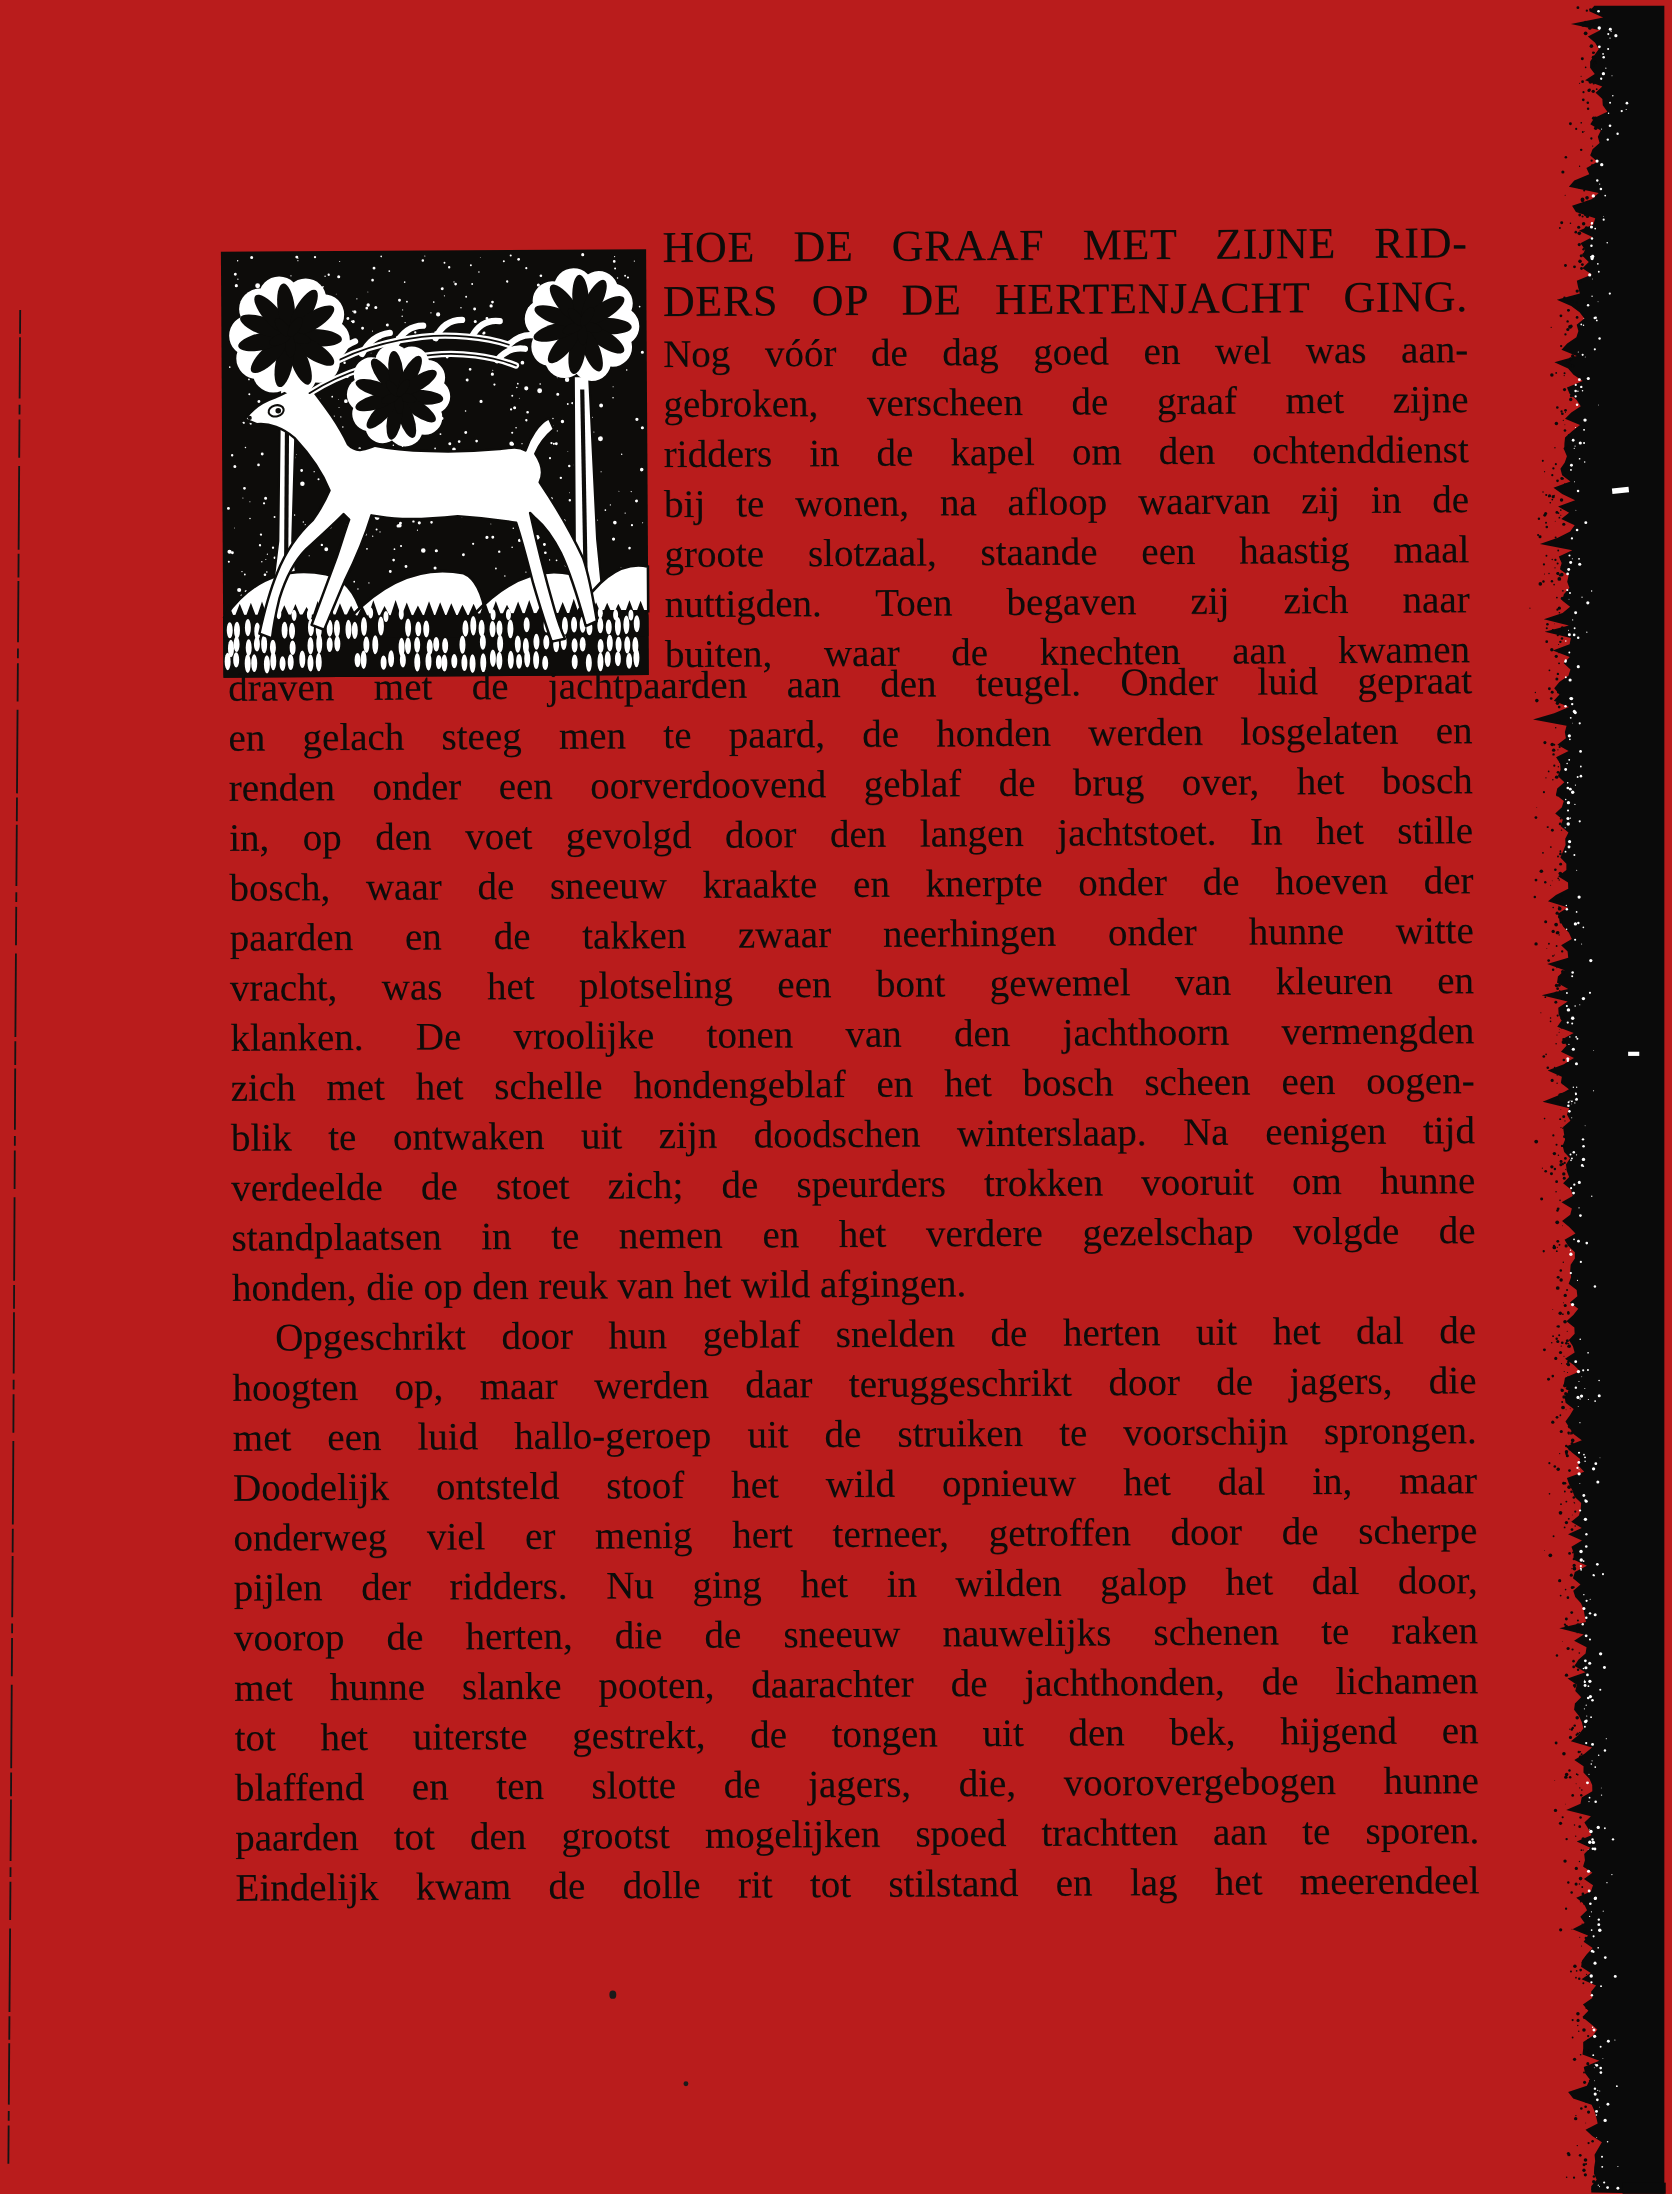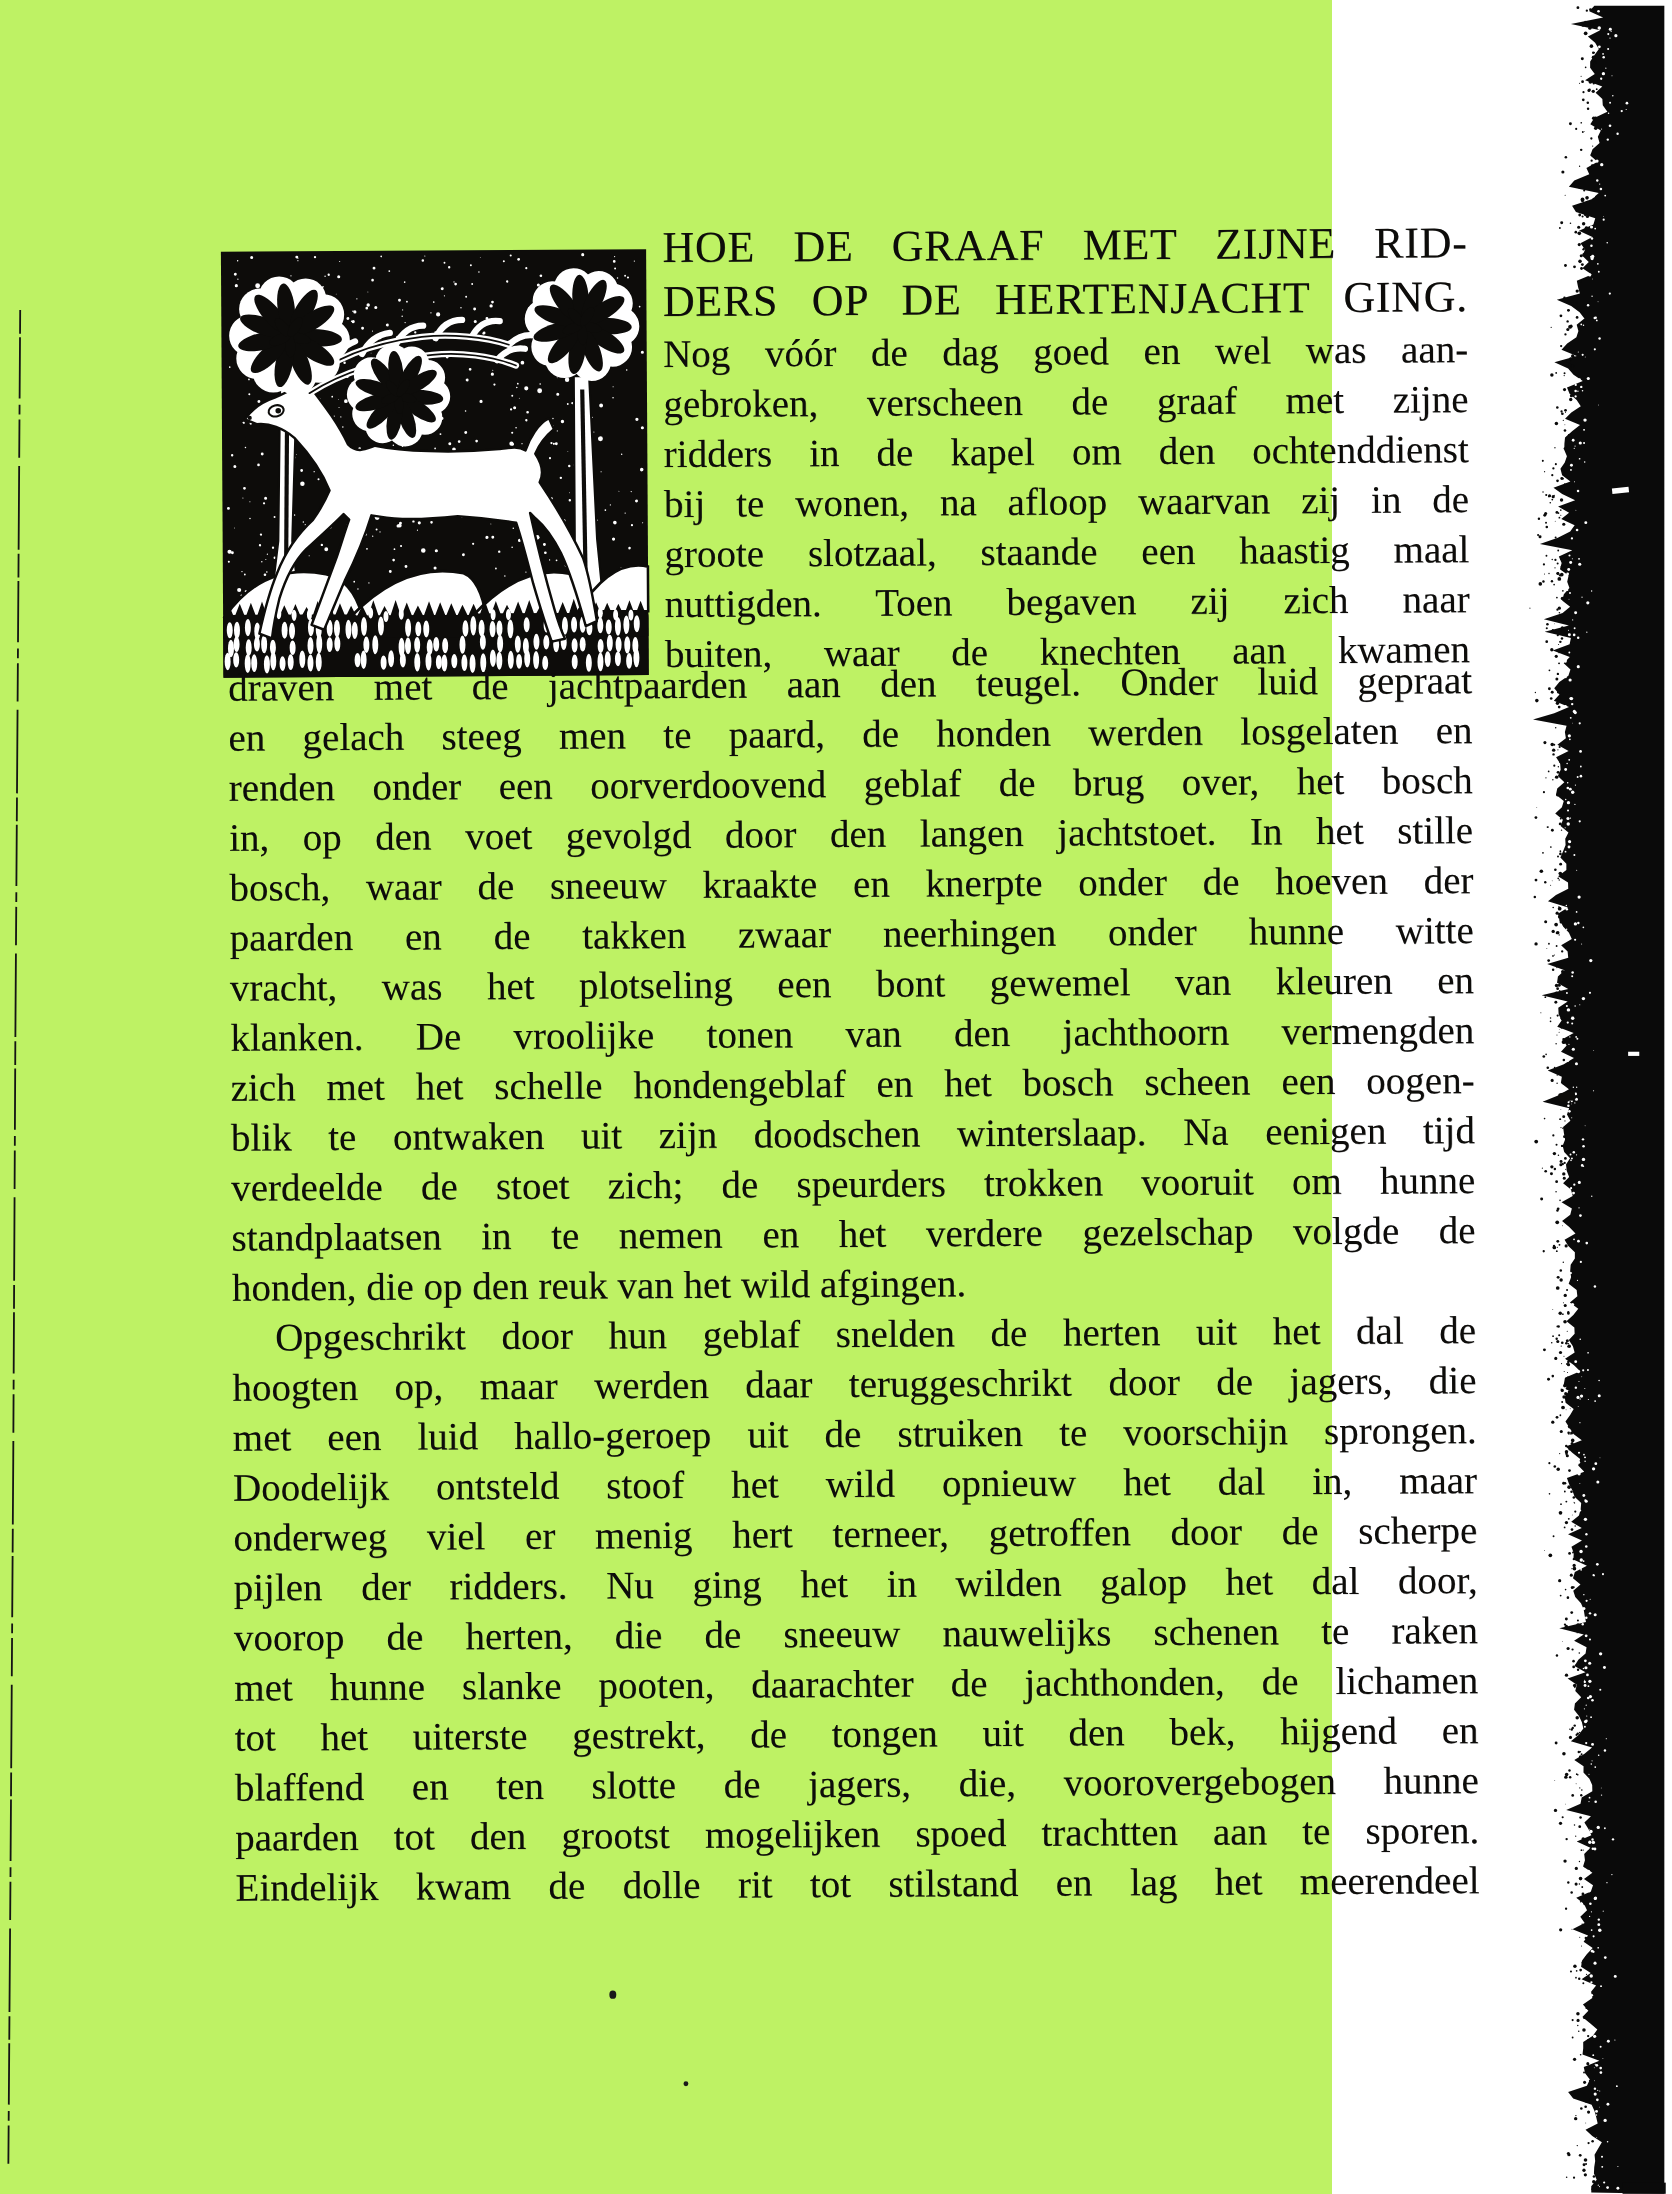--- a/index.html
+++ b/index.html
@@ -1,16 +1,16 @@
 <!DOCTYPE html>
 <html style="font-size:11px"><head>
 <meta charset="utf-8">
 <style>
   html,body{margin:0;padding:0;background:#ffffff;width:1672px;height:2194px;overflow:hidden;}
-  #page{position:relative;width:1332px;height:2194px;background:#bef264;}
+  #page{position:relative;width:1672px;height:2194px;background:#b91c1c;}
   #content{position:absolute;left:0;top:0;width:1672px;height:2194px;transform:rotate(-0.35deg);transform-origin:50% 45%;}
   .serif{font-family:"Liberation Serif","DejaVu Serif",serif;color:#0d0c0a;}
   #col{position:absolute;left:667px;top:220px;width:805px;}
   #main{position:absolute;left:230px;top:659px;width:1244px;}
   .tline{font-family:"Liberation Serif","DejaVu Serif",serif;color:#0d0c0a;
          font-size:44px;line-height:54px;letter-spacing:0.7px;white-space:normal;
          text-align:justify;text-align-last:justify;text-shadow:0.3px 0.3px 0 rgba(10,10,10,.4);}
   .line{font-family:"Liberation Serif","DejaVu Serif",serif;color:#0d0c0a;
         font-size:39px;line-height:50px;
         text-align:justify;text-align-last:justify;text-shadow:0.3px 0.3px 0 rgba(10,10,10,.35);}

